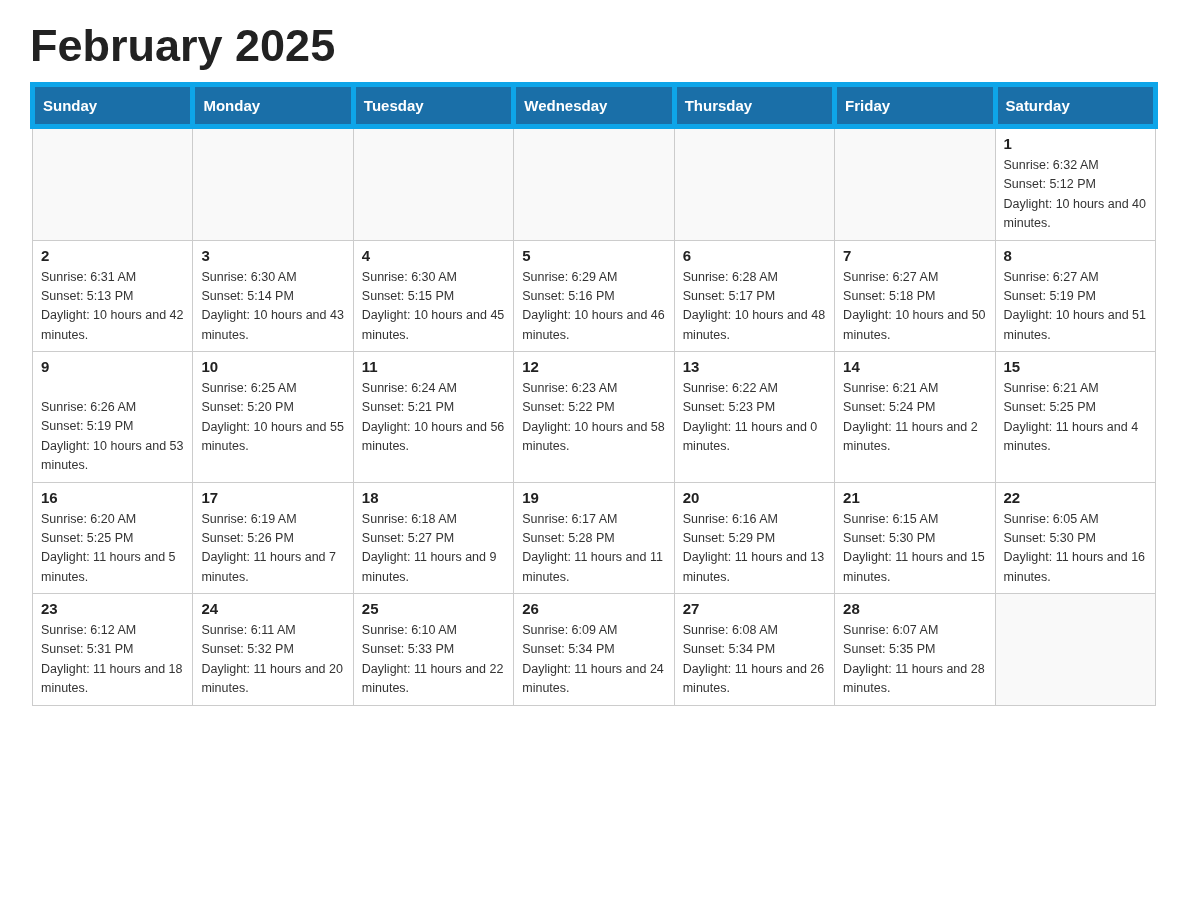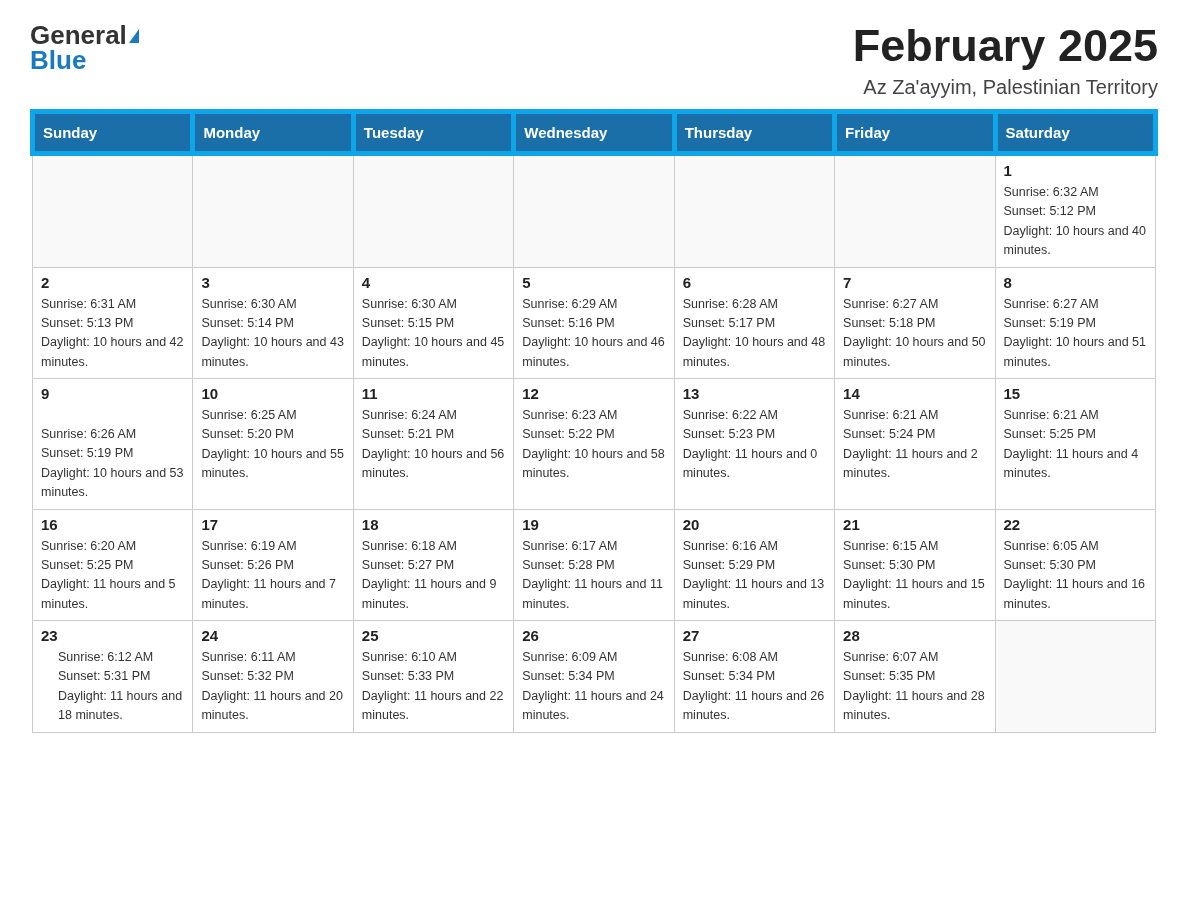--- a/index.html
+++ b/index.html
@@ -94,30 +94,22 @@
       background: #f9f9f9;
     }
     .week-row td {
       border-top: 2px solid #1a6fa8;
     }
   </style>
 </head>
 <body>
 
 <div class="header">
-  <div class="logo">
-    <div style="display:flex;align-items:center;">
-      <span class="logo-text-general">General</span>
-      <span class="logo-triangle"></span>
-    </div>
-    <span class="logo-text-blue">Blue</span>
-  </div>
   <div class="title-block">
     <h1>February 2025</h1>
-    <h2>Az Za'ayyim, Palestinian Territory</h2>
   </div>
 </div>
 
 <table class="calendar">
   <thead>
     <tr>
       <th>Sunday</th>
       <th>Monday</th>
       <th>Tuesday</th>
       <th>Wednesday</th>
@@ -269,21 +261,21 @@
         <td>
           <span class="day-number">22</span>
           <div class="day-info" style="white-space: pre-line;">Sunrise: 6:05 AM
 Sunset: 5:30 PM
 Daylight: 11 hours and 16 minutes.</div>
         </td>
       </tr>
       <tr class="week-row">
         <td>
           <span class="day-number">23</span>
-          <div class="day-info" style="white-space: pre-line; margin-left: 17px;">Sunrise: 6:12 AM
+          <div class="day-info" style="white-space: pre-line;">Sunrise: 6:12 AM
 Sunset: 5:31 PM
 Daylight: 11 hours and 18 minutes.</div>
         </td>
         <td>
           <span class="day-number">24</span>
           <div class="day-info" style="white-space: pre-line;">Sunrise: 6:11 AM
 Sunset: 5:32 PM
 Daylight: 11 hours and 20 minutes.</div>
         </td>
         <td>

